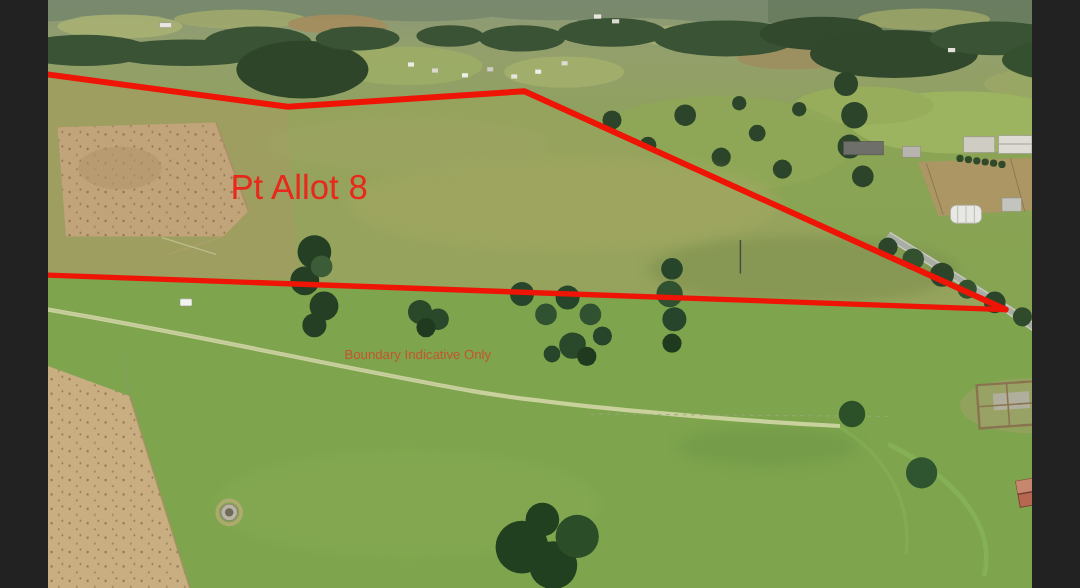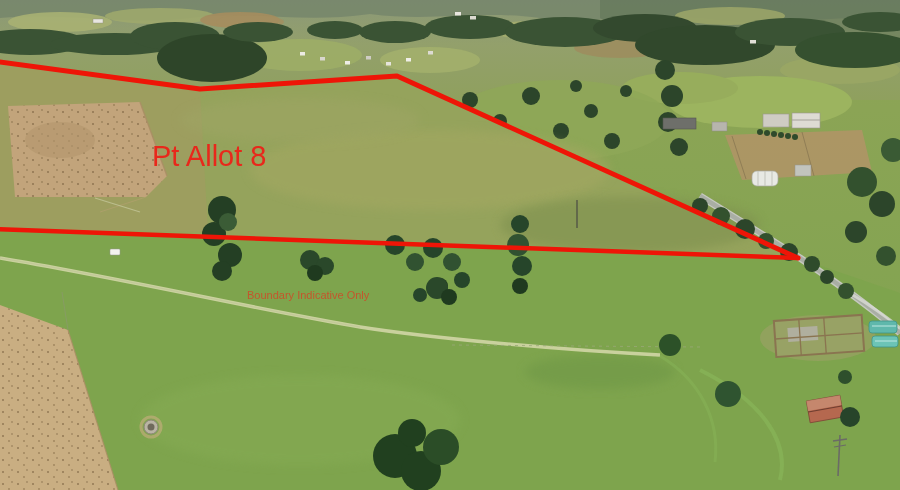--- a/index.html
+++ b/index.html
@@ -1,17 +1,17 @@
 <!DOCTYPE html>
 <html><head>
 <meta charset="utf-8">
 <style>
   html,body{margin:0;padding:0;background:#222;}
   .stage{
-    position:relative;width:900px;height:490px;margin:0 auto;
+    position:relative;width:820px;height:490px;margin:0 auto;
     overflow:hidden;font-family:"Liberation Sans", sans-serif;
     background:#f0abfc;
   }
   .stage svg{display:block}
   .parcel-label{
     font-family:"Liberation Sans", sans-serif;
     font-size:29px;fill:#e8281b;letter-spacing:0px;
   }
   .disclaimer-label{
     font-family:"Liberation Sans", sans-serif;

